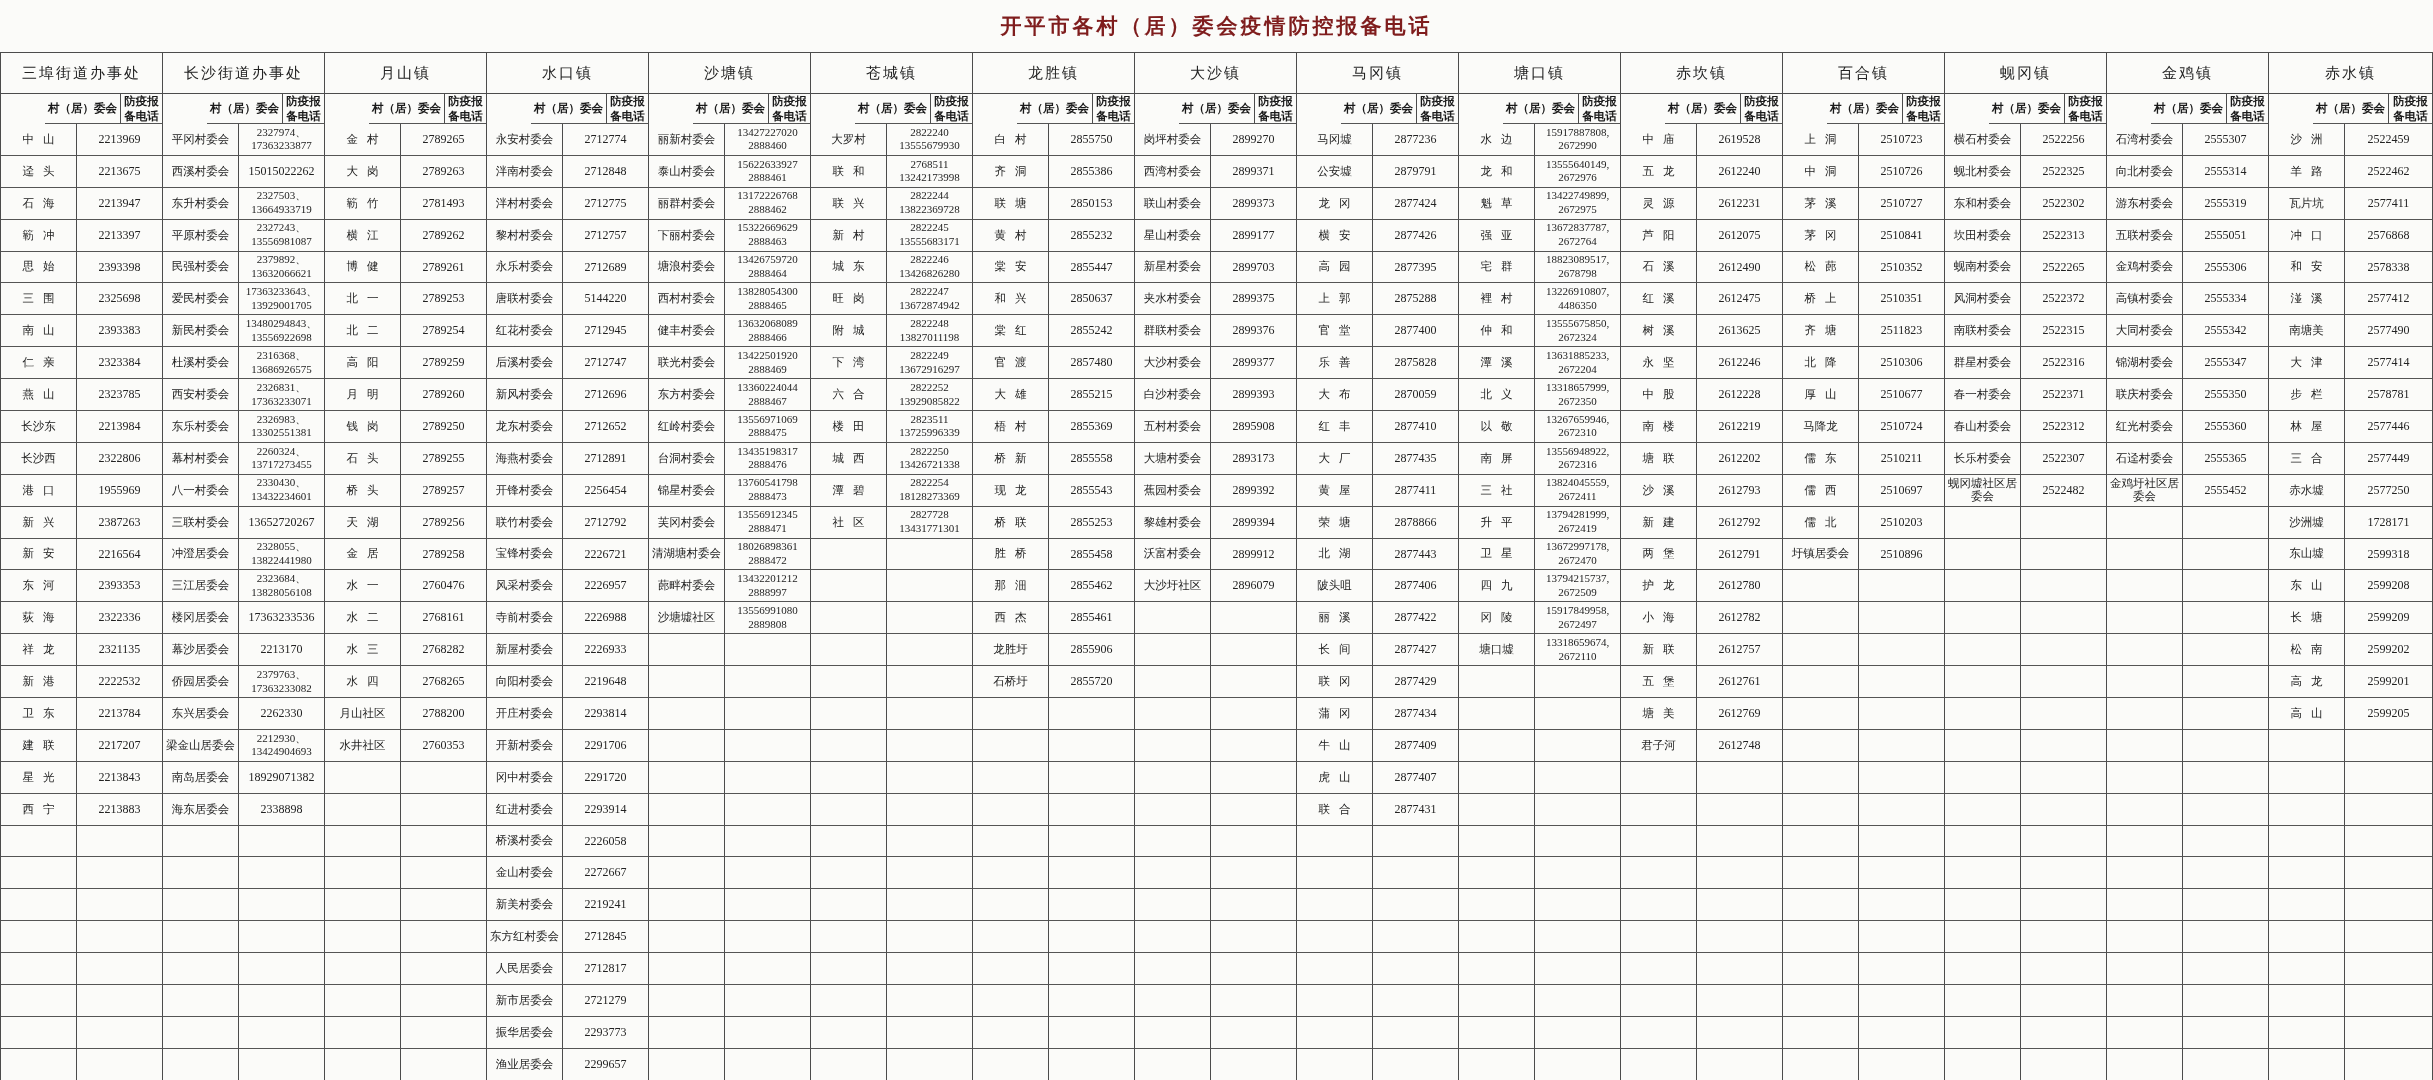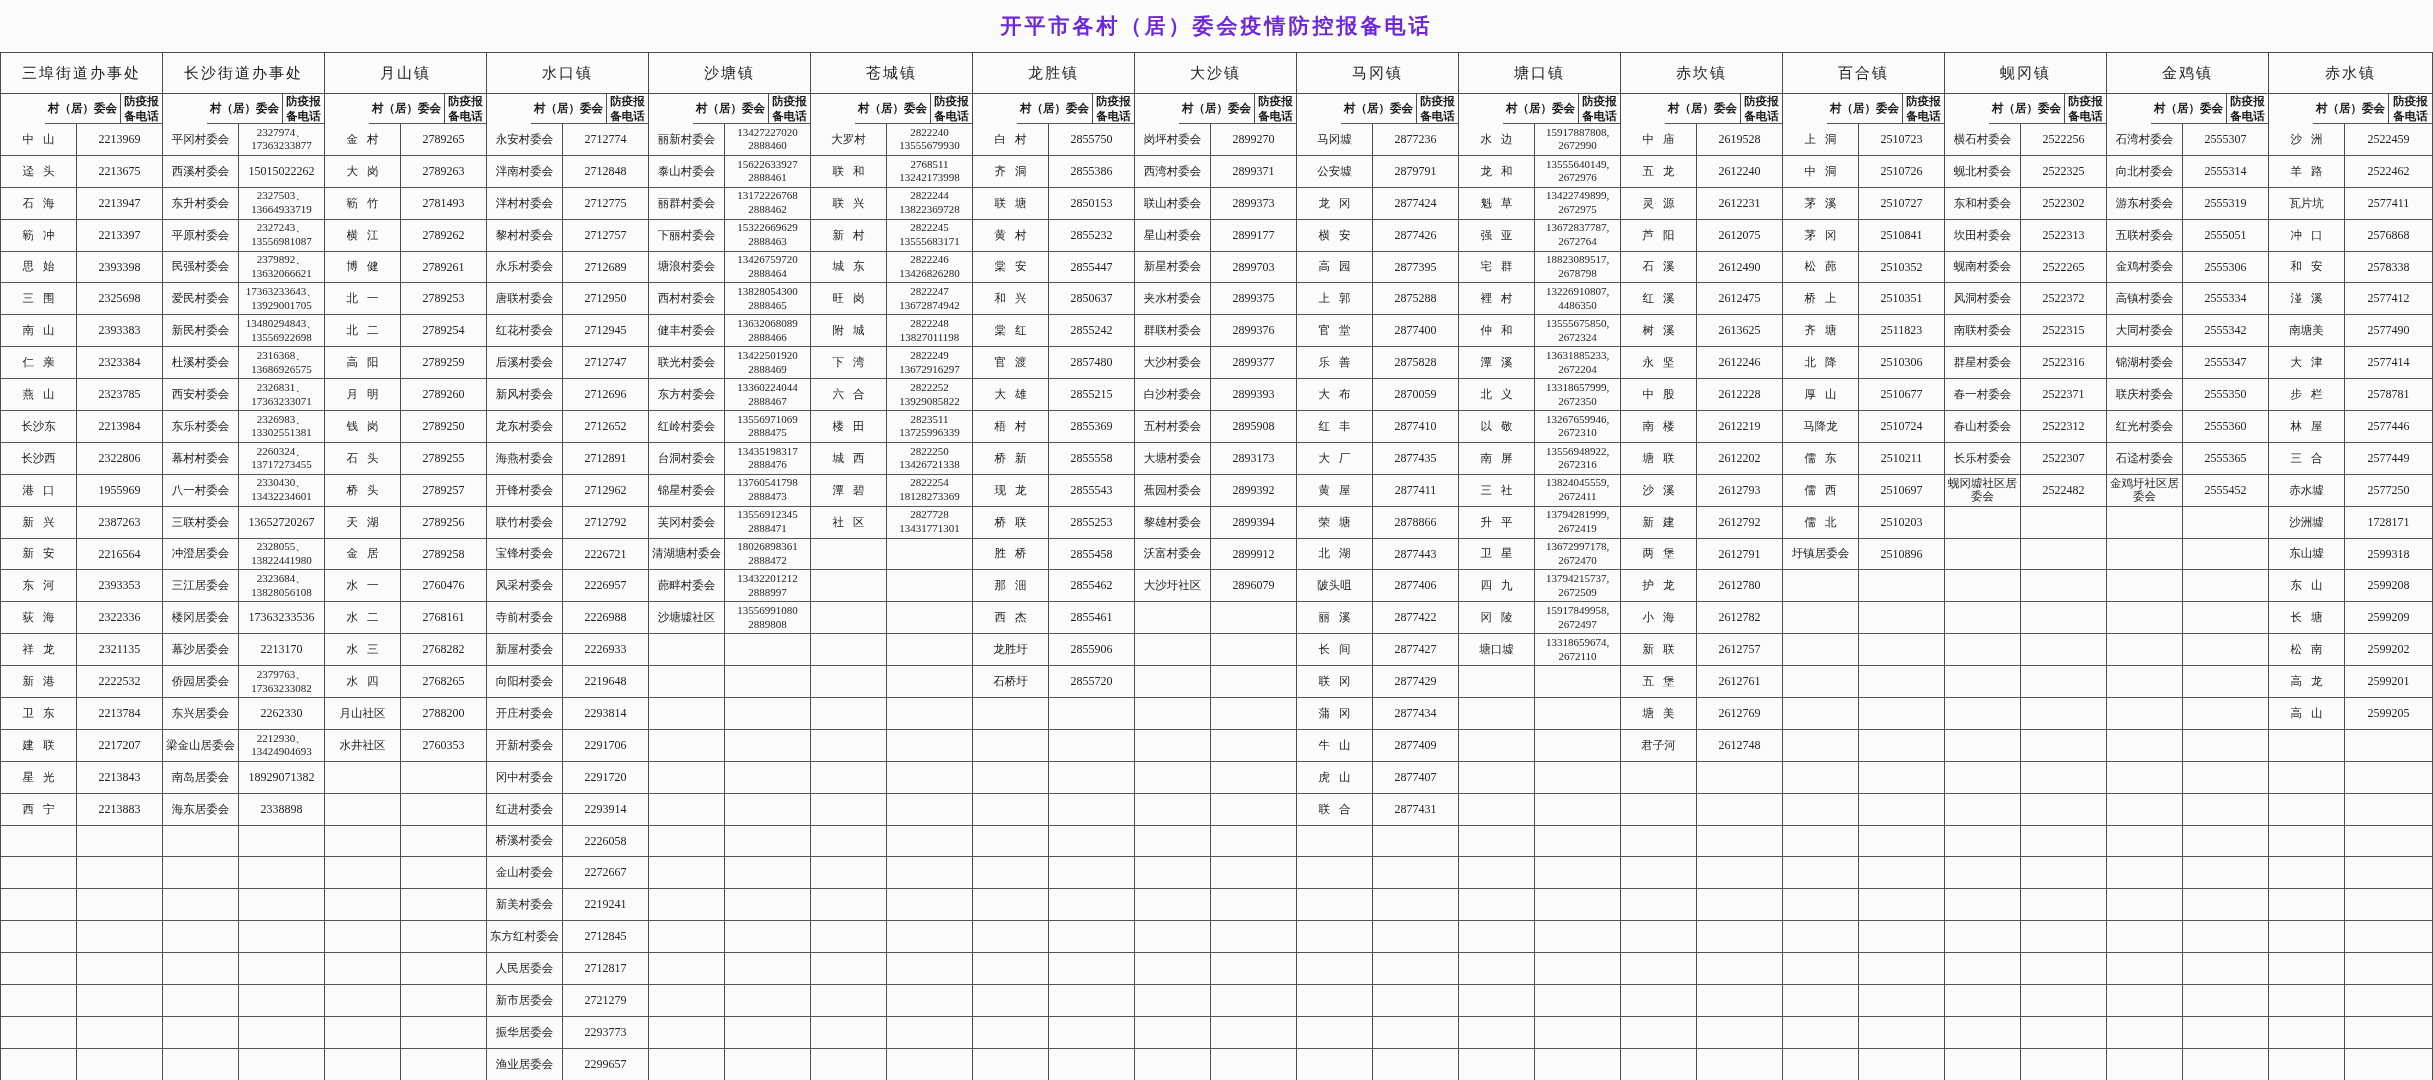--- a/index.html
+++ b/index.html
@@ -5,21 +5,21 @@
   html,body{margin:0;padding:0;}
   body{
     width:2433px;height:1080px;overflow:hidden;
     background:#fbfbf9;color:#1e1e1e;
     font-family:"Liberation Serif","DejaVu Serif",serif;
   }
   .title-bar{
     height:52px;display:flex;align-items:center;justify-content:center;
   }
   .title-bar .t{
-    font-size:21px;font-weight:bold;letter-spacing:3px;color:#6d28d9;
+    font-size:21px;font-weight:bold;letter-spacing:3px;color:#7f1d1d;
   }
   .sheet{
     display:flex;align-items:stretch;
     border-top:1px solid #4c4c4c;border-left:1px solid #4c4c4c;
     box-sizing:border-box;width:2433px;
   }
   .group{width:162px;display:flex;flex-direction:column;box-sizing:border-box;}
   .group:last-child{flex:1;}
   .town-header{
     height:41px;box-sizing:border-box;
@@ -469,21 +469,21 @@
       <div class="row">
         <div class="cell name-col name-cell">黎村村委会</div>
         <div class="cell phone-col phone-cell">2712757</div>
       </div>
       <div class="row">
         <div class="cell name-col name-cell">永乐村委会</div>
         <div class="cell phone-col phone-cell">2712689</div>
       </div>
       <div class="row">
         <div class="cell name-col name-cell">唐联村委会</div>
-        <div class="cell phone-col phone-cell">2712950</div>
+        <div class="cell phone-col phone-cell">5144220</div>
       </div>
       <div class="row">
         <div class="cell name-col name-cell">红花村委会</div>
         <div class="cell phone-col phone-cell">2712945</div>
       </div>
       <div class="row">
         <div class="cell name-col name-cell">后溪村委会</div>
         <div class="cell phone-col phone-cell">2712747</div>
       </div>
       <div class="row">
@@ -493,21 +493,21 @@
       <div class="row">
         <div class="cell name-col name-cell">龙东村委会</div>
         <div class="cell phone-col phone-cell">2712652</div>
       </div>
       <div class="row">
         <div class="cell name-col name-cell">海燕村委会</div>
         <div class="cell phone-col phone-cell">2712891</div>
       </div>
       <div class="row">
         <div class="cell name-col name-cell">开锋村委会</div>
-        <div class="cell phone-col phone-cell">2712962</div>
+        <div class="cell phone-col phone-cell">2256454</div>
       </div>
       <div class="row">
         <div class="cell name-col name-cell">联竹村委会</div>
         <div class="cell phone-col phone-cell">2712792</div>
       </div>
       <div class="row">
         <div class="cell name-col name-cell">宝锋村委会</div>
         <div class="cell phone-col phone-cell">2226721</div>
       </div>
       <div class="row">

